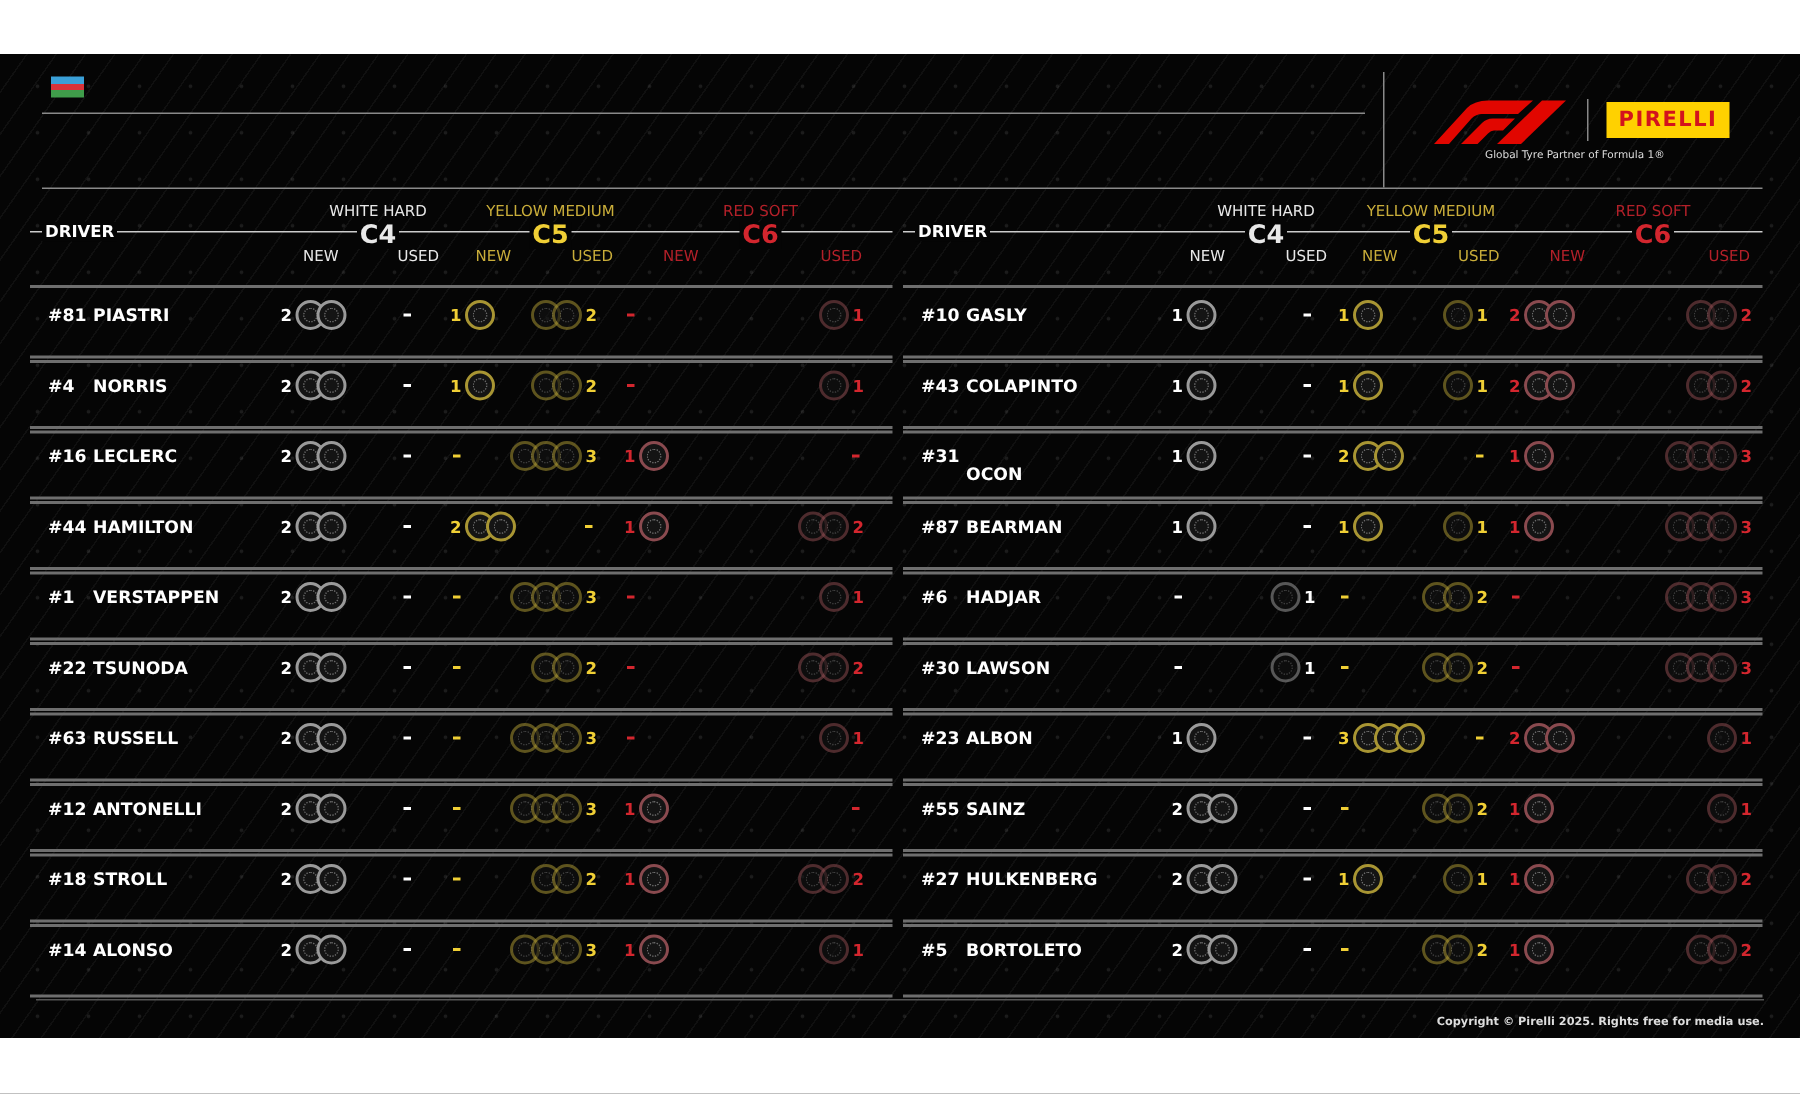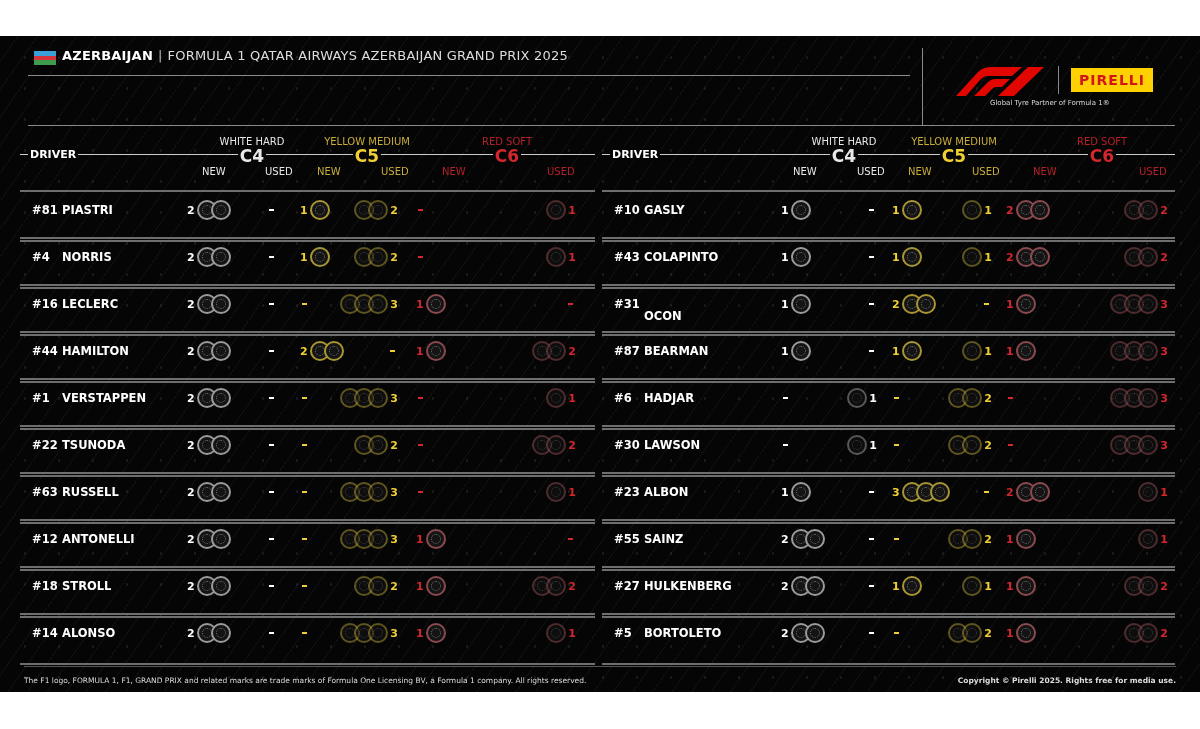--- a/index.html
+++ b/index.html
@@ -55,23 +55,20 @@
 </head>
 <body>
 
 <div id="poster">
 
   <div id="flag">
     <div class="b" style="background:#3aa0d8"></div>
     <div class="b" style="background:#d8333a;position:relative"></div>
     <div class="b" style="background:#3f9c4a"></div>
   </div>
-  <div id="country">
-    <span>AZERBAIJAN</span><span id="sep1">|</span><span id="gp">FORMULA 1 QATAR AIRWAYS AZERBAIJAN GRAND PRIX 2025</span>
-  </div>
   <div class="line" style="left:28px;top:39px;width:882px;height:1px;"></div>
   <div class="line" style="left:922px;top:12px;width:1px;height:77px;"></div>
   <div class="line" style="left:28px;top:89px;width:1147px;height:1px;"></div>
 
   <svg id="f1" viewBox="0 0 96 30">
     <path d="M8 30 L30 6 Q35 1 44 1 L74 1 L64 10 L40 10 Q36 10 33 13 L18 30 Z" fill="#e10600"></path>
     <path d="M26 30 L40 16 Q43 13 47 13 L62 13 L54 21 L48 21 Q46 21 44 23 L37 30 Z" fill="#e10600"></path>
     <path d="M50 30 L80 1 L96 1 L66 30 Z" fill="#e10600"></path>
   </svg>
   <div id="logo-div"></div>
@@ -889,15 +886,14 @@
           <span style="display: flex;">
             <span class="tyre t-red t-used"></span>
             <span class="tyre t-red t-used"></span>
           </span>
           <span style="color: rgb(211, 38, 46);">2</span>
         </div>
       </div>
     </div>
 
   <div class="line" style="left:24px;top:630px;width:1152px;height:1px;background:#555;"></div>
-  <div class="footer" style="left:24px;">The F1 logo, FORMULA 1, F1, GRAND PRIX and related marks are trade marks of Formula One Licensing BV, a Formula 1 company. All rights reserved.</div>
   <div class="footer" style="right:24px;font-weight:bold;">Copyright © Pirelli 2025. Rights free for media use.</div>
 </div>
 
 </body></html>

